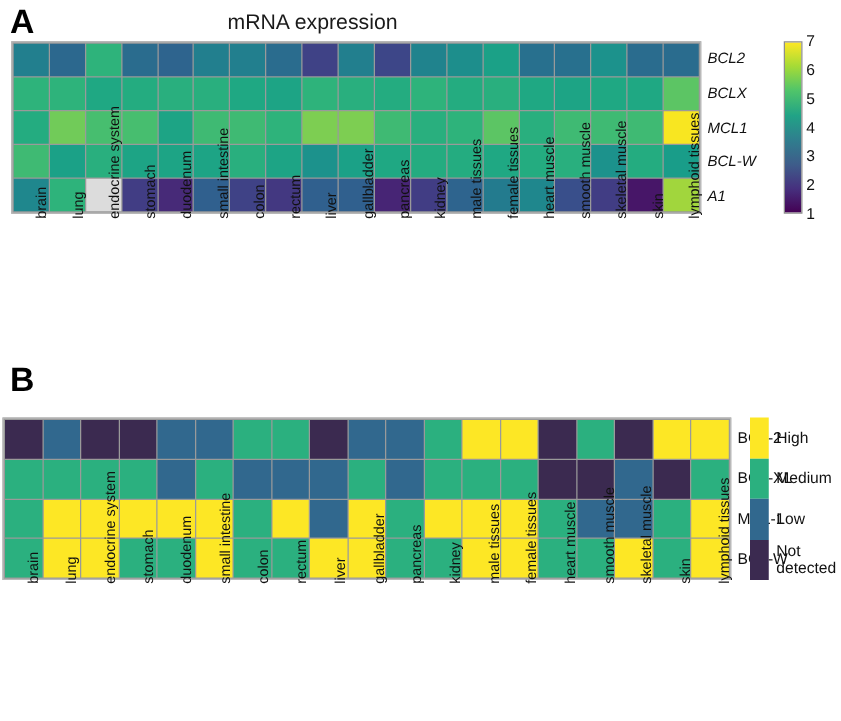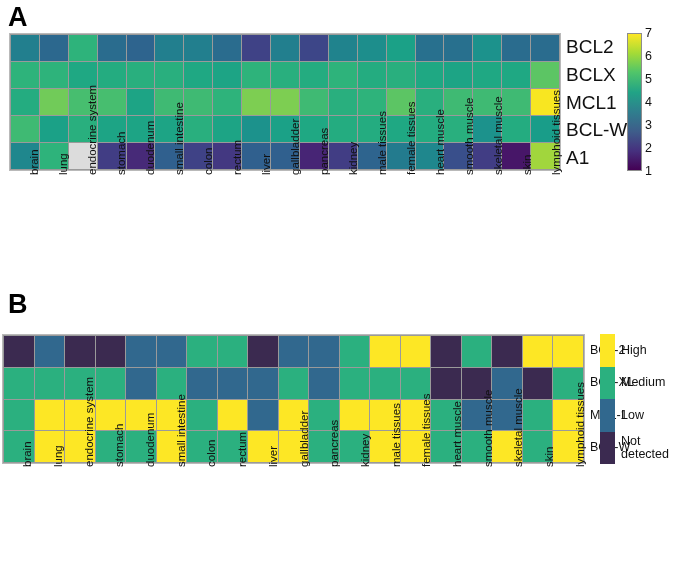--- a/index.html
+++ b/index.html
@@ -75,21 +75,21 @@
   #rows-a { left: 566px; top: 33px; height: 138px; width: 62px; }
   #rows-b { left: 590px; top: 49px; height: 130px; width: 64px; }
   .row-label {
     position: absolute;
     left: 0;
     font-size: 12.5px;
     line-height: 13px;
     white-space: nowrap;
     color: #111;
   }
-  #rows-a .row-label { font-size: 19px; }
+  #rows-a .row-label { font-style: italic; font-size: 12px; }
   #rows-b .row-label { font-style: normal; font-size: 12.5px; }
 
   
   #colorbar-a {
     position: absolute;
     left: 627px;
     top: 33px;
     width: 15px;
     height: 138px;
     border: 1px solid #8d8d8d;
@@ -156,20 +156,21 @@
     position: absolute;
     left: 11px;
     top: 0;
   }
 </style>
 </head>
 <body>
 
 <div class="panel" id="panel-a">
   <div class="panel-letter">A</div>
+  <div class="panel-title">mRNA expression</div>
 
   <div class="heatmap" id="grid-a">
       <div class="cell" style="background: rgb(34, 127, 142);"></div>
       <div class="cell" style="background: rgb(44, 104, 142);"></div>
       <div class="cell" style="background: rgb(46, 179, 123);"></div>
       <div class="cell" style="background: rgb(42, 108, 142);"></div>
       <div class="cell" style="background: rgb(46, 100, 142);"></div>
       <div class="cell" style="background: rgb(34, 127, 142);"></div>
       <div class="cell" style="background: rgb(34, 127, 142);"></div>
       <div class="cell" style="background: rgb(42, 108, 142);"></div>

